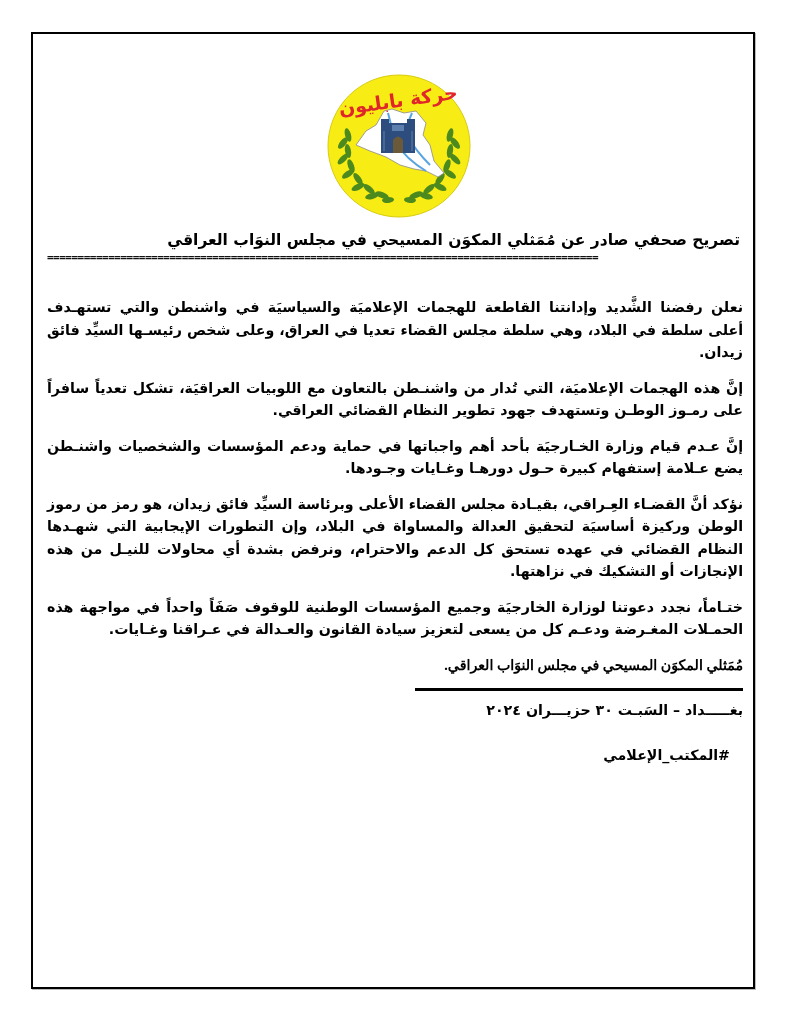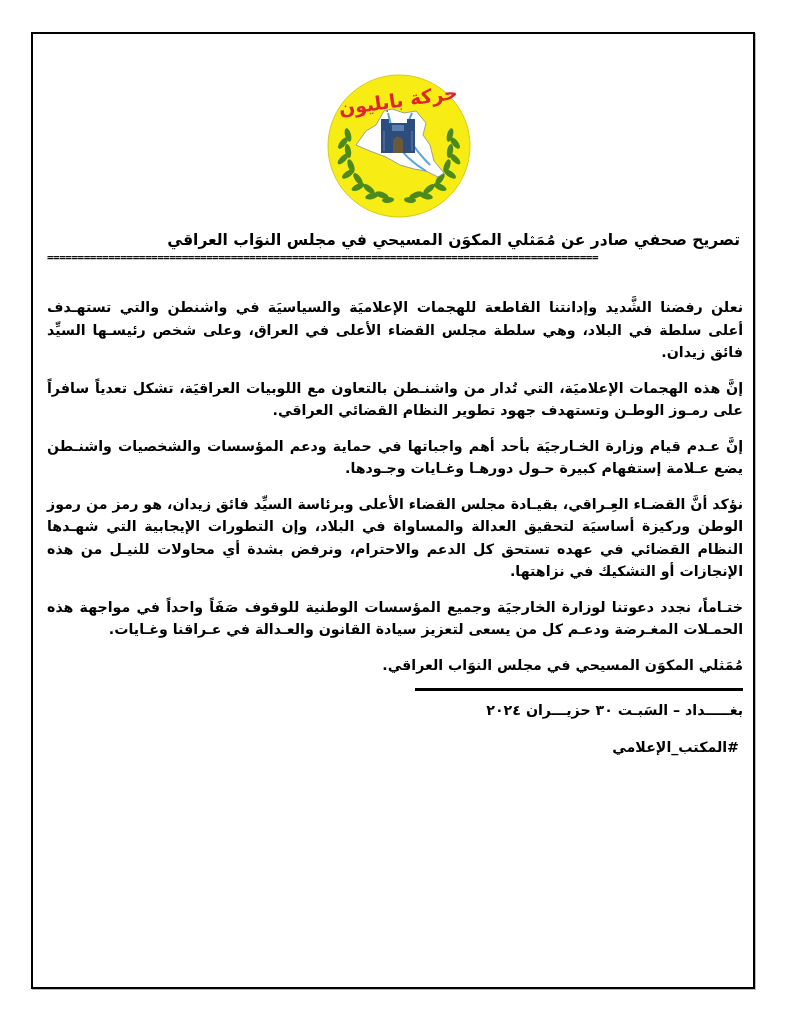--- a/index.html
+++ b/index.html
@@ -10,24 +10,24 @@
                 box-shadow: 1px 1px 0 #bbb; }
   .logo { position:absolute; left:326px; top:73px; width:146px; height:146px; }
   .title { position:absolute; left:50px; right:50px; top:230px; 
            direction:rtl; font-weight:bold; font-size:15.5px; line-height:20px; white-space:nowrap; }
   .equals { position:absolute; left:47px; width:694px; top:252px; height:14px; overflow:hidden;
             font-family:"DejaVu Sans Mono", monospace; font-size:11px; line-height:12px;
             letter-spacing:-0.5px; white-space:nowrap; font-weight:bold; color:#111; }
   .body-text { position:absolute; left:47px; width:696px; top:296px; direction:rtl;
                text-align:justify; font-weight:bold; font-size:14.2px; line-height:22.5px; }
   .para { margin:0 0 13px 0; text-align-last:right; }
-  .signer { margin:0 0 6px 0; }
+  .signer { margin:0 0 6px 0;font-family:Liberation Serif, serif; }
   .sig-rule { width:328px; height:3px; background:#000; margin:12px 0 8px 0; }
-  .date-line { margin:0 0 14px 0; }
-  .hashtag { margin:4px; }
+  .date-line { margin:0 0 22px 0; }
+  .hashtag { margin:13px; }
 </style>
 </head>
 <body>
 
 <div class="page-frame"></div>
 
 <svg class="logo" viewBox="0 0 146 146">
   <circle cx="73" cy="73" r="71" fill="#f7ec14" stroke="#d8cc10" stroke-width="1"></circle>
 
   <g fill="#4d8a1e">
@@ -74,21 +74,21 @@
     <line x1="86" y1="58" x2="86" y2="78" stroke="#8aa6cc" stroke-width="0.6"></line>
   </g>
 
   <text x="73" y="34" text-anchor="middle" font-family="DejaVu Sans, sans-serif" font-weight="bold" font-size="19" fill="#e0262b" direction="rtl" transform="rotate(-8 73 34)">حركة بابليون</text>
 </svg>
 
 <div class="title">تصريح صحفي صادر عن مُمَثلي المكوَن المسيحي في مجلس النوَاب العراقي</div>
 <div class="equals">==========================================================================================</div>
 
 <div class="body-text">
-  <p class="para">نعلن رفضنا الشَّديد وإدانتنا القاطعة للهجمات الإعلاميَة والسياسيَة في واشنطن والتي تستهـدف أعلى سلطة في البلاد، وهي سلطة مجلس القضاء الأعلى في العراق، وعلى شخص رئيسـها السيِّد فائق زيدان.</p>
+  <p class="para">نعلن رفضنا الشَّديد وإدانتنا القاطعة للهجمات الإعلاميَة والسياسيَة في واشنطن والتي تستهـدف أعلى سلطة في البلاد، وهي سلطة مجلس القضاء تعديا في العراق، وعلى شخص رئيسـها السيِّد فائق زيدان.</p>
   <p class="para">إنَّ هذه الهجمات الإعلاميَة، التي تُدار من واشنـطن بالتعاون مع اللوبيات العراقيَة، تشكل تعدياً سافراً على رمـوز الوطـن وتستهدف جهود تطوير النظام القضائي العراقي.</p>
   <p class="para">إنَّ عـدم قيام وزارة الخـارجيَة بأحد أهم واجباتها في حماية ودعم المؤسسات والشخصيات واشنـطن يضع عـلامة إستفهام كبيرة حـول دورهـا وغـايات وجـودها.</p>
   <p class="para">نؤكد أنَّ القضـاء العِـراقي، بقيـادة مجلس القضاء الأعلى وبرئاسة السيِّد فائق زيدان، هو رمز من رموز الوطن وركيزة أساسيَة لتحقيق العدالة والمساواة في البلاد، وإن التطورات الإيجابية التي شهـدها النظام القضائي في عهده تستحق كل الدعم والاحترام، ونرفض بشدة أي محاولات للنيـل من هذه الإنجازات أو التشكيك في نزاهتها.</p>
   <p class="para">ختـاماً، نجدد دعوتنا لوزارة الخارجيَة وجميع المؤسسات الوطنية للوقوف صَفَاً واحداً في مواجهة هذه الحمـلات المغـرضة ودعـم كل من يسعى لتعزيز سيادة القانون والعـدالة في عـراقنا وغـايات.</p>
   <p class="para signer">مُمَثلي المكوَن المسيحي في مجلس النوَاب العراقي.</p>
   <div class="sig-rule"></div>
   <p class="para date-line">بغـــــداد – السَبـت ٣٠ حزيـــران ٢٠٢٤</p>
   <p class="para hashtag">#المكتب_الإعلامي</p>
 </div>
 

